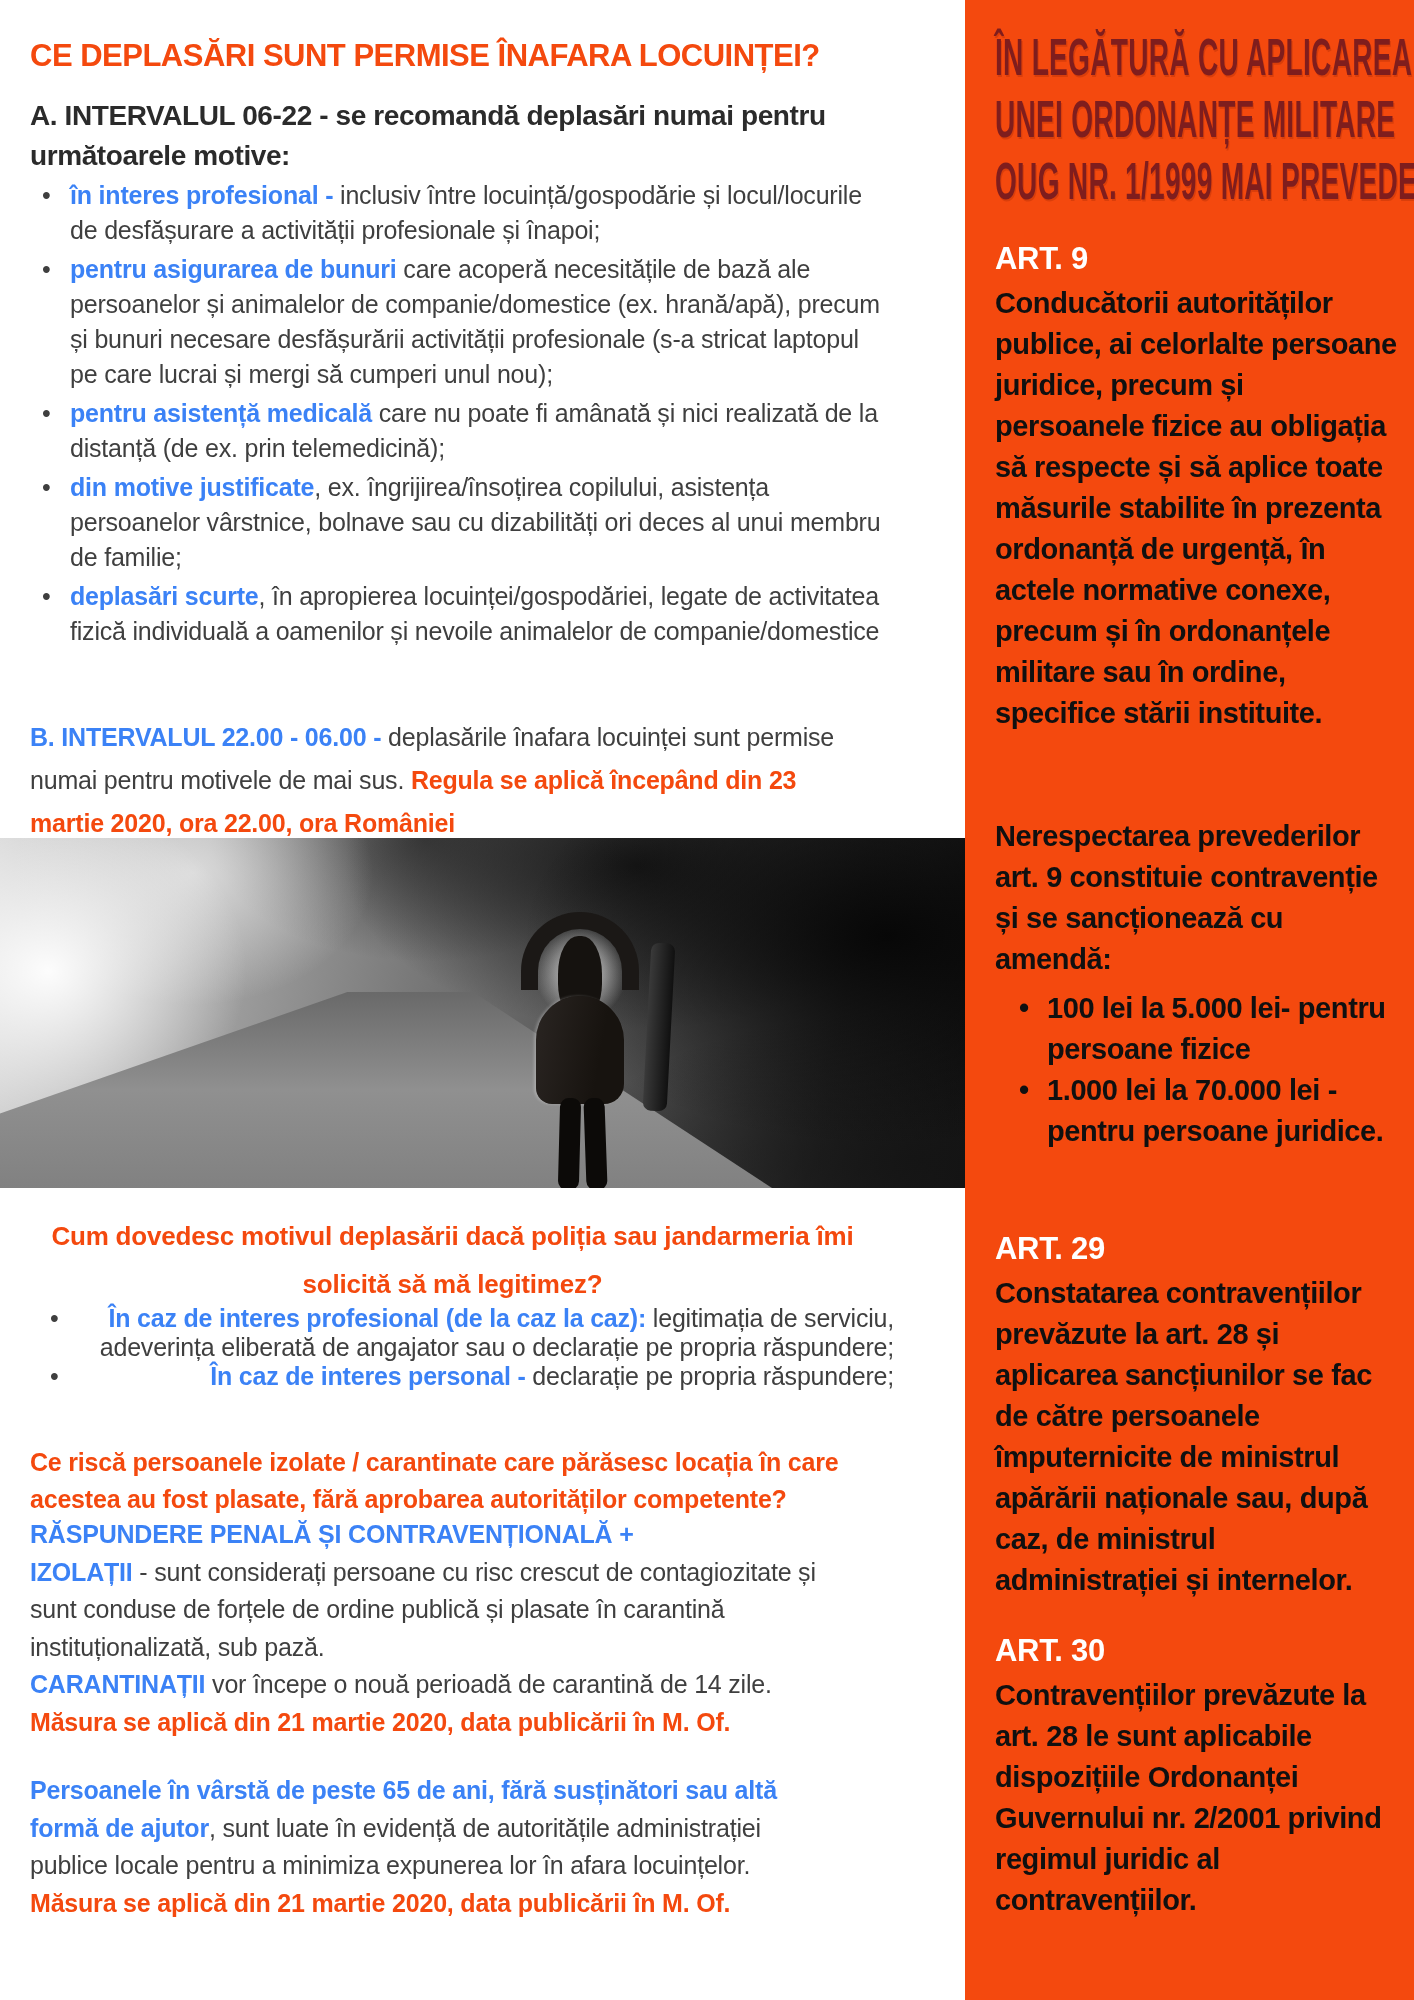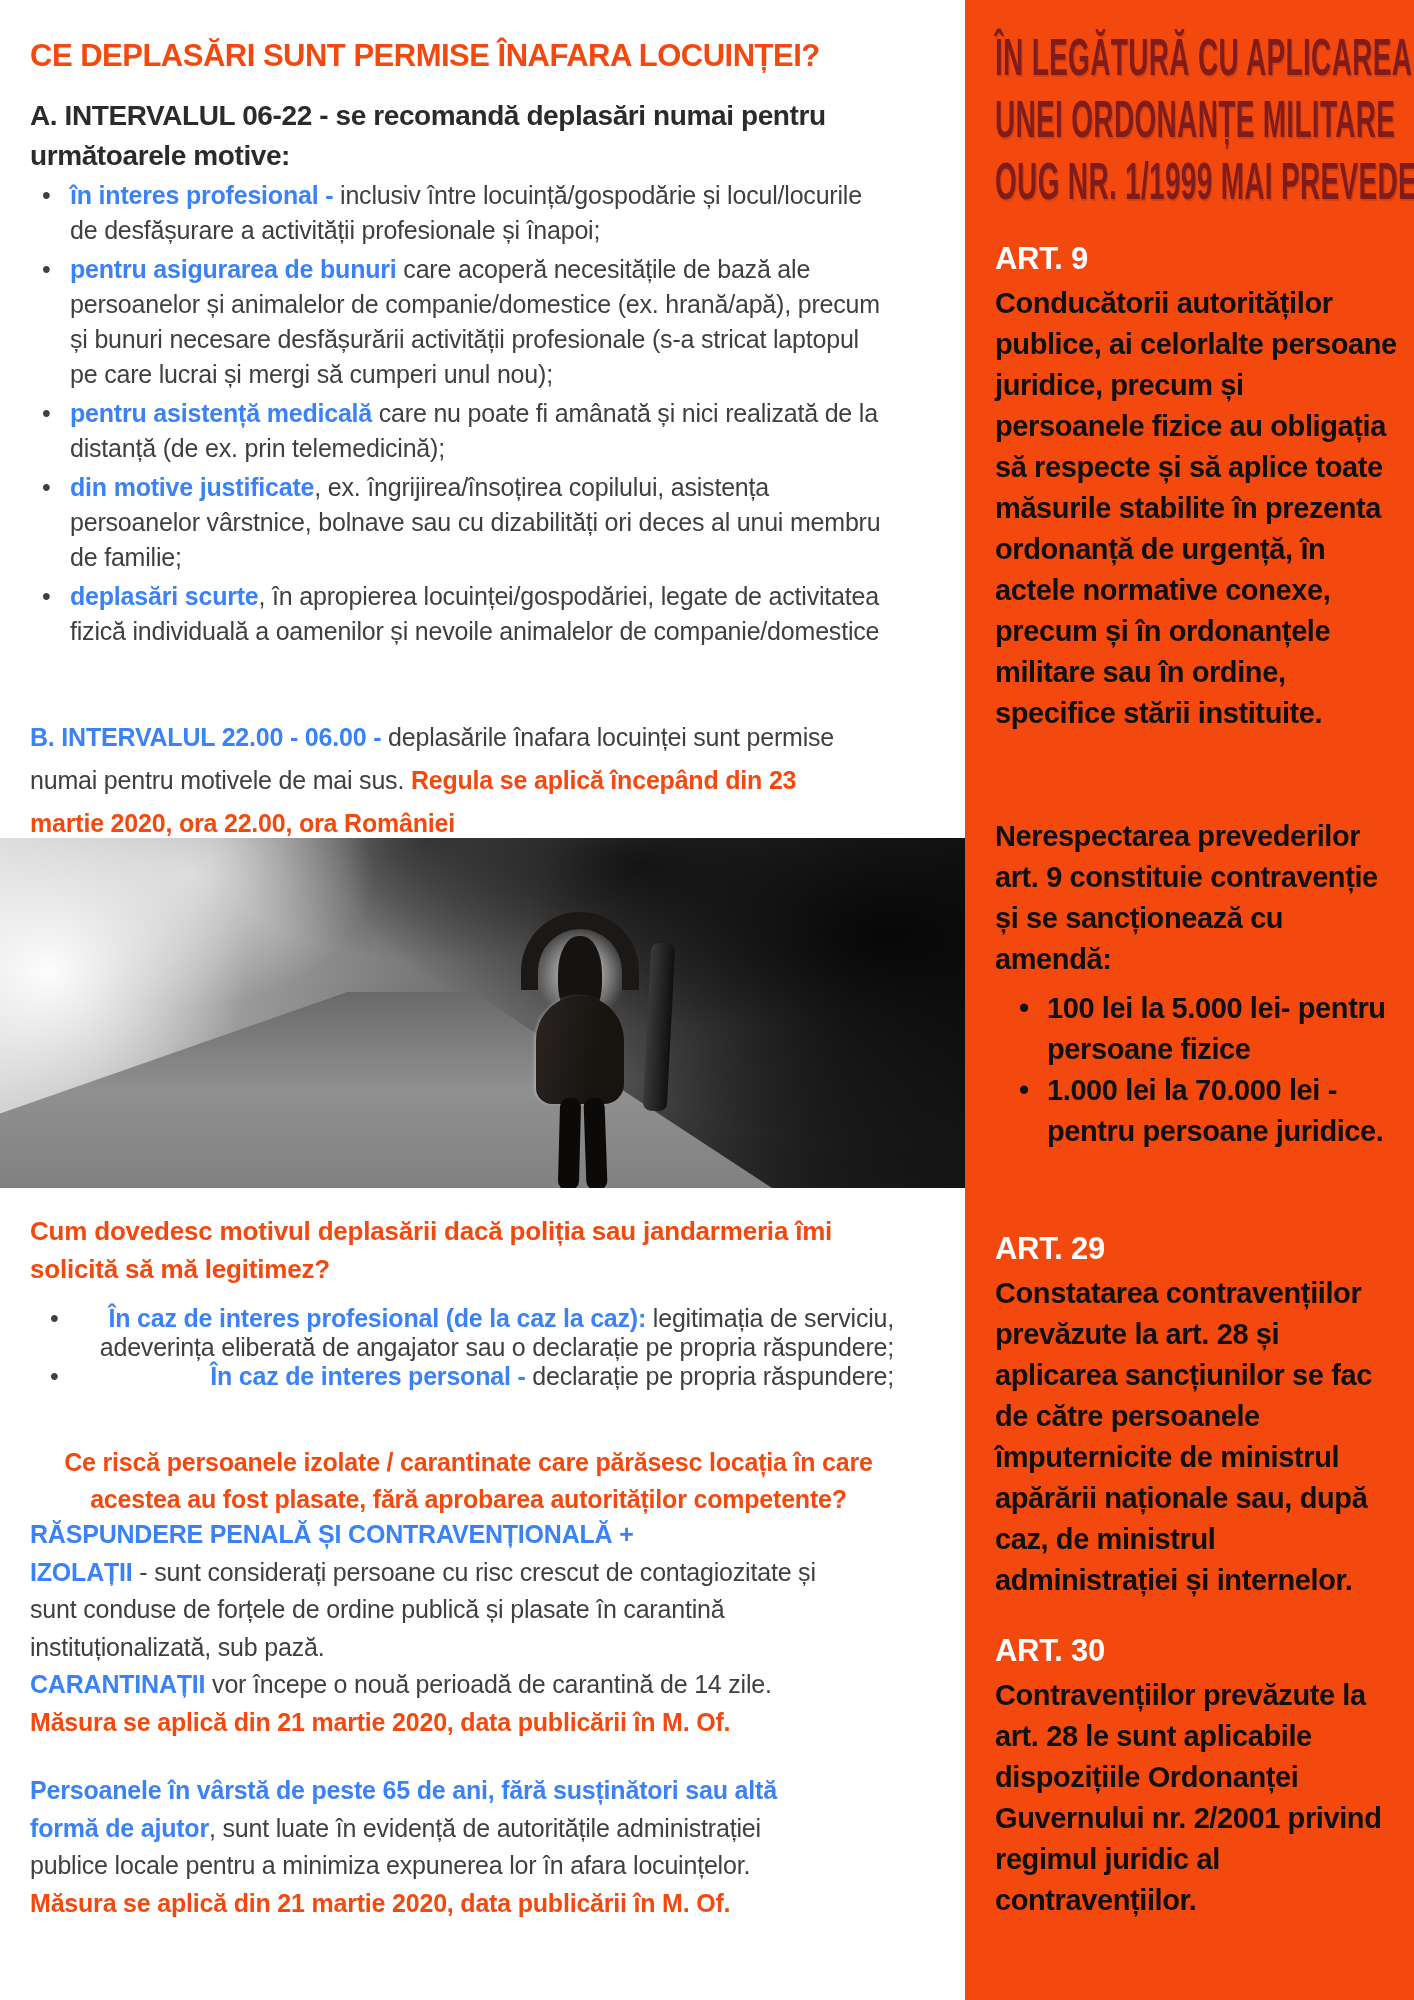--- a/index.html
+++ b/index.html
@@ -27,27 +27,27 @@
   .listA{position:absolute;left:30px;top:178px;width:860px;margin:0;padding:0;list-style:none;
          font-size:25px;line-height:35px;color:#3f3f3f;letter-spacing:-0.2px;}
   .listA li{position:relative;padding-left:40px;margin-bottom:4px;}
   .listA li::before{content:"\2022";position:absolute;left:12px;top:0;}
   .b{font-weight:bold;color:#3b82f6;}
   .ob{font-weight:bold;color:#f4490e;}
   .secB{position:absolute;left:30px;top:716px;width:812px;margin:0;font-size:25px;line-height:43px;
         color:#3f3f3f;letter-spacing:-0.2px;}
 
   .q1{position:absolute;left:30px;top:1212px;width:845px;font-size:26px;font-weight:bold;
-      color:#f4490e;line-height:38px;letter-spacing:-0.2px;}
+      color:#f4490e;line-height:48px;letter-spacing:-0.2px;text-align:center;}
   .listQ{position:absolute;left:30px;top:1292px;width:852px;margin:12px;padding:0;list-style:none;
          font-size:25px;line-height:29px;color:#3f3f3f;letter-spacing:-0.2px;text-align:right;}
   .listQ li{position:relative;padding-left:34px;}
   .listQ li::before{content:"\2022";position:absolute;left:8px;top:0;}
-  .q2{position:absolute;left:16px;top:1444px;width:905px;font-size:25px;font-weight:bold;
-      color:#f4490e;line-height:37px;letter-spacing:-0.2px;text-align:center;}
+  .q2{position:absolute;left:30px;top:1444px;width:905px;font-size:25px;font-weight:bold;
+      color:#f4490e;line-height:37px;letter-spacing:-0.2px;}
   .penalty{position:absolute;left:30px;top:1516px;width:812px;font-size:25px;line-height:37.5px;
            color:#3f3f3f;letter-spacing:-0.2px;}
   .penalty p{margin:0;}
   .elderly{position:absolute;left:30px;top:1772px;width:812px;font-size:25px;line-height:37.5px;
            color:#3f3f3f;letter-spacing:-0.2px;}
   .elderly p{margin:0;}
 
   
   .photo{position:absolute;left:0;top:838px;width:965px;height:350px;overflow:hidden;
     background:

